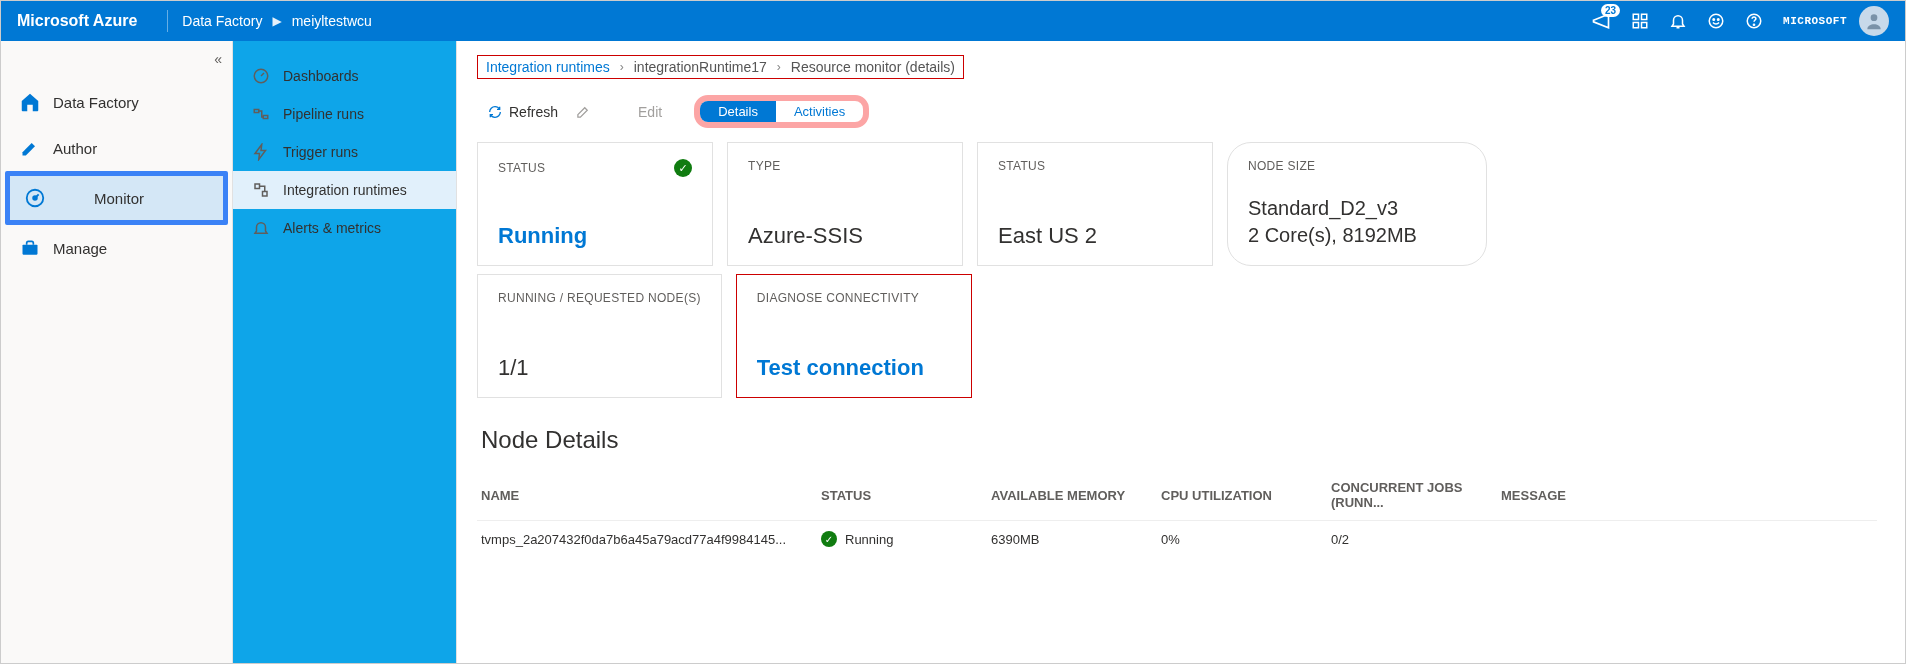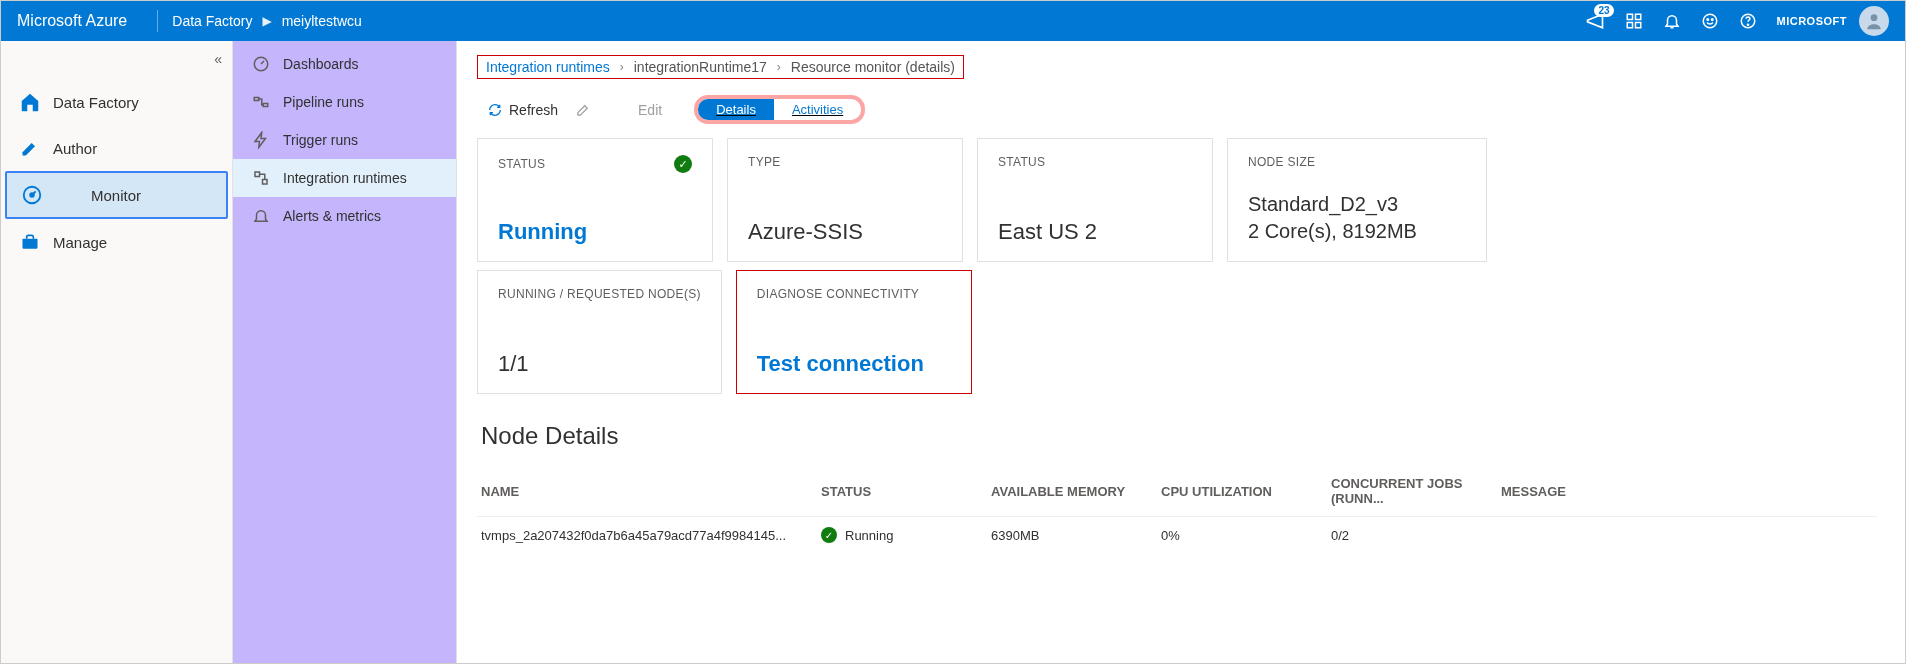--- a/index.html
+++ b/index.html
@@ -1,58 +1,58 @@
 <!DOCTYPE html>
 <html><head>
 <meta charset="utf-8">
 <style>
 * { margin: 0; padding: 0; box-sizing: border-box; font-family: 'Segoe UI', Tahoma, sans-serif; }
 body { width: 1906px; height: 664px; overflow: hidden; background: #fff; border: 1px solid #ccc; }
 
 
 .topbar { height: 40px; background: #0078d4; color: #fff; display: flex; align-items: center; padding: 0 16px; }
-.topbar .logo { font-weight: 400; font-size: 16px; margin-right: 16px; }
+.topbar .logo { font-weight: 700; font-size: 16px; margin-right: 16px; }
 .topbar .divider { width: 1px; height: 22px; background: rgba(255,255,255,0.4); margin: 0 14px; }
 .topbar .service { font-size: 14px; }
 .topbar .arrow { margin: 0 10px; font-size: 12px; opacity: 0.9; }
 .topbar .resource { font-size: 14px; }
 .topbar .spacer { flex: 1; }
 .topbar .icons { display: flex; align-items: center; gap: 20px; }
 .topbar .icon-btn { position: relative; cursor: pointer; display:flex; align-items:center; }
 .topbar .badge { position:absolute; top:-7px; right:-9px; background:#ffffff; color:#0078d4; border-radius:8px; font-size:10px; padding:0 4px; font-weight:600; line-height:13px; }
-.topbar .org { font-size: 11px; font-weight:600; letter-spacing:0.5px; margin-left: 20px; text-align:right; }
+.topbar .org { font-size: 11px; font-weight:600; letter-spacing:0.5px; margin-left: 20px; text-align:right;font-family:Liberation Mono, monospace; }
 .topbar .avatar { width: 30px; height: 30px; background:#c7d9ea; border-radius:50%; margin-left:12px; display:flex; align-items:center; justify-content:center; }
 
 
 .main { display:flex; height: calc(100% - 40px); }
 
 
 .nav1 { width: 232px; border-right:1px solid #e1e1e1; background:#faf9f8; position:relative; padding-top:12px;}
 .nav1 .collapse { position:absolute; top:10px; right:10px; color:#605e5c; font-size:14px; cursor:pointer;}
 .nav1 .item { display:flex; align-items:center; gap:12px; padding:12px 18px; font-size:15px; color:#323130; cursor:pointer; }
-.nav1 .item.active { background:#d4e7f6; border:2px solid #3b82f6; border-radius:2px; margin:0 4px; padding:11px 14px;gap:48px;}
+.nav1 .item.active { background:#d4e7f6; border:5px solid #3b82f6; border-radius:2px; margin:0 4px; padding:11px 14px;gap:48px;}
 .nav1 .item .icn { width:22px; height:22px; display:flex; align-items:center; justify-content:center; }
 
 
-.nav2 { width: 224px; border-right:1px solid #e1e1e1; background:#c4b5fd; padding-top:4px; }
+.nav2 { width: 224px; border-right:1px solid #e1e1e1; background:#0ea5e9; padding-top:16px; }
 .nav2 .item { display:flex; align-items:center; gap:12px; padding:9px 18px; font-size:14px; color:#323130; cursor:pointer; }
 .nav2 .item.active { background:#e1f0fb; font-weight:400; }
 .nav2 .item .icn { width:20px; height:20px; display:flex; align-items:center; justify-content:center; color:#605e5c;}
 
 
 .content { flex:1; padding: 14px 28px 10px 20px; overflow:auto; background:#fff;}
 .breadcrumb { display:inline-flex; align-items:center; gap:10px; font-size:14px; padding:3px 8px; margin-bottom:10px; border:1px solid #c00; }
 .breadcrumb .link { color:#0078d4; cursor:pointer; }
 .breadcrumb .sep { color:#888; font-size:12px; }
 .breadcrumb .curr { color:#555; }
 
 .toolbar { display:flex; align-items:center; gap:18px; padding: 6px 10px 14px 10px; }
 .tool { display:flex; align-items:center; gap:6px; font-size:14px; color:#323130; cursor:pointer;}
 .tool.disabled { color:#a19f9d; cursor:default;gap:47px;}
-.pill-group { display:flex; border:4px solid #fca5a5; border-radius:14px; overflow:hidden; margin-left:14px;text-decoration:underline;}
+.pill-group { display:flex; border:6px solid #fca5a5; border-radius:14px; overflow:hidden; margin-left:14px;}
 .pill { padding:3px 18px; font-size:13px; cursor:pointer; color:#0078d4; }
 .pill.active { background:#0078d4; color:#fff; }
 
 .cards { display:flex; gap:14px; flex-wrap:wrap; margin-bottom:8px; }
 .card { border:1px solid #e1e1e1; padding:16px 20px; min-width:236px; min-height:124px; display:flex; flex-direction:column; justify-content:space-between; background:#fff;}
 .card.outlined-red { border:1px solid #c00; }
 .card .label { font-size:12px; color:#605e5c; letter-spacing:0.3px; }
 .card .head-row { display:flex; align-items:center; justify-content:space-between;}
 .card .value { font-size:22px; color:#323130; }
 .card .value.link { color:#0078d4; cursor:pointer; font-weight:600;}
@@ -255,21 +255,21 @@
         <span class="value link">Running</span>
       </div>
       <div class="card">
         <span class="label">TYPE</span>
         <span class="value">Azure-SSIS</span>
       </div>
       <div class="card">
         <span class="label">STATUS</span>
         <span class="value">East US 2</span>
       </div>
-      <div class="card" style="min-width:260px;">
+      <div class="card" style="min-width:260px;border-radius:24px;">
         <span class="label">NODE SIZE</span>
         <div>
           <div class="value sm">Standard_D2_v3</div>
           <div class="value sm">2 Core(s), 8192MB</div>
         </div>
       </div>
     </div>
 
     
     <div class="cards">

